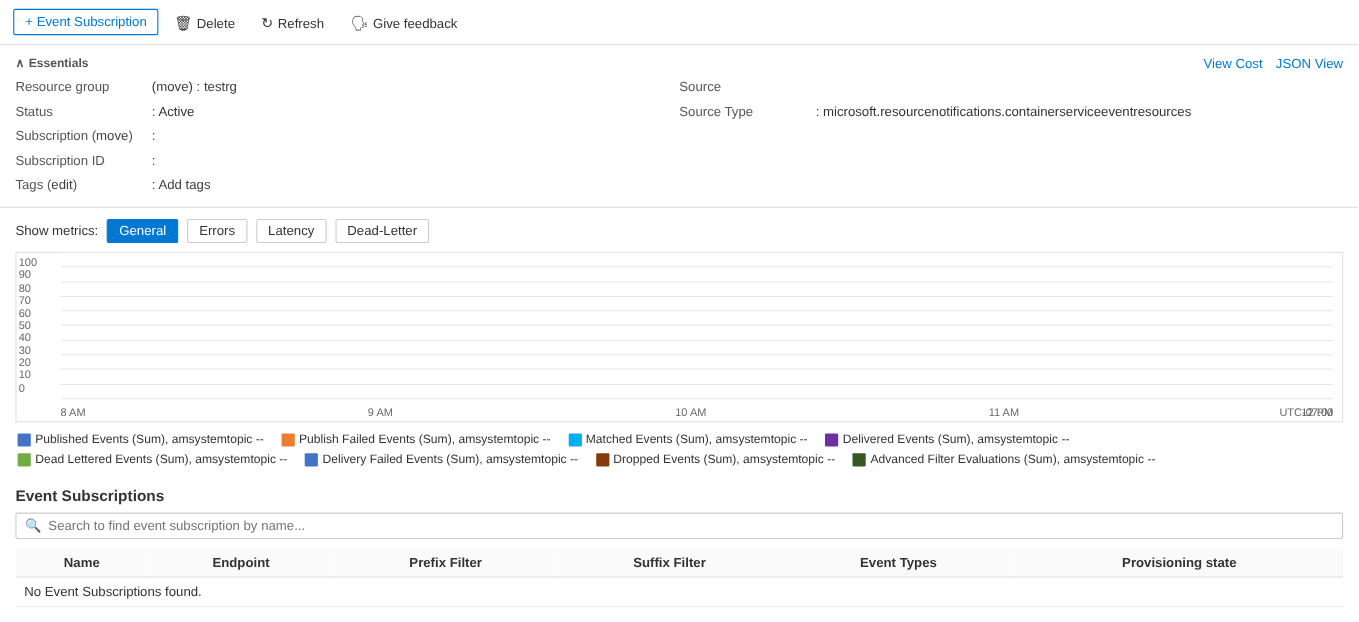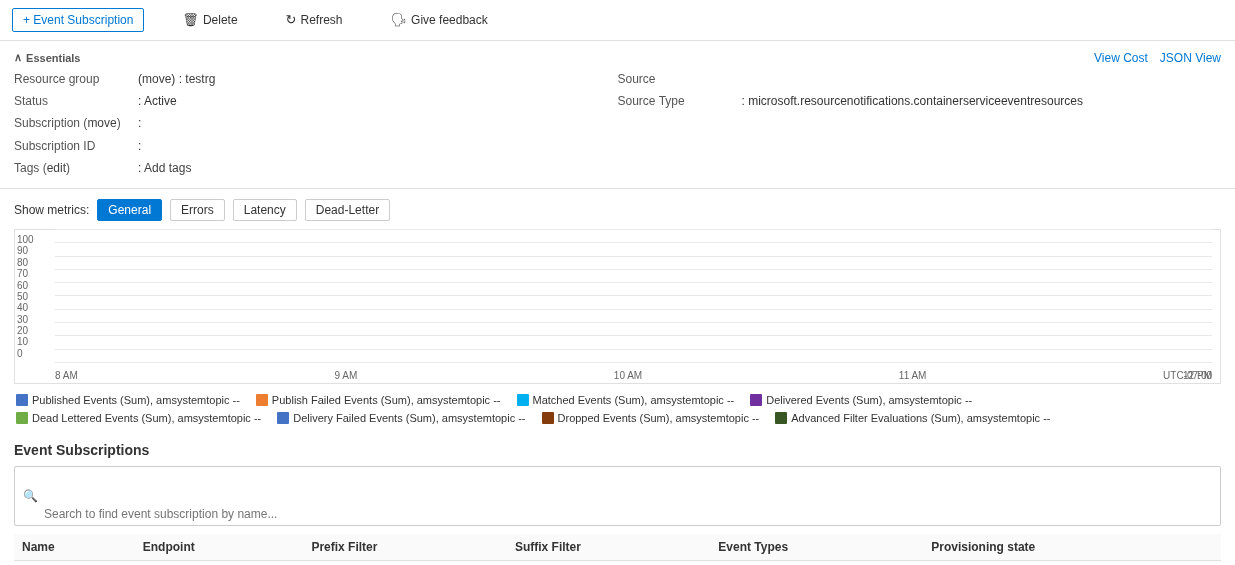--- a/index.html
+++ b/index.html
@@ -1,19 +1,19 @@
 <!DOCTYPE html>
 <html><head>
   <meta charset="utf-8">
   <style>
     * { box-sizing: border-box; margin: 0; padding: 0; }
     body { font-family: 'Segoe UI', Arial, sans-serif; font-size: 12px; color: #333; background: #fff; }
 
     .toolbar {
-      display: flex; align-items: flex-start; gap: 28px;
+      display: flex; align-items: flex-end; gap: 4px;
       padding: 8px 12px; border-bottom: 1px solid #e0e0e0;
     }
     .toolbar-btn {
       display: flex; align-items: center; gap: 4px;
       background: none; border: 1px solid #0078d4; color: #0078d4;
       padding: 4px 10px; cursor: pointer; font-size: 12px; border-radius: 2px;
     }
     .toolbar-btn.plain {
       border: none; color: #333;
     }
@@ -96,27 +96,27 @@
 
     .event-subscriptions { padding: 12px 14px; }
     .event-subscriptions h3 { font-size: 14px; font-weight: 600; margin-bottom: 8px; }
 
     .search-box {
       display: flex; align-items: center;
       border: 1px solid #ccc; border-radius: 2px; padding: 4px 8px; gap: 6px;
       margin-bottom: 8px; width: 100%;
     }
     .search-box input {
-      border: none; outline: none; font-size: 12px; flex: 1; color: #333; margin-top: 36px;
+      border: none; outline: none; font-size: 12px; flex: 1; color: #333;
     }
     .search-icon { color: #666; font-size: 12px; }
 
     .table { width: 100%; border-collapse: collapse; font-size: 12px; }
     .table th {
-      text-align: left; padding: 6px 8px; color: #333; font-weight: 600;
+      text-align: center; padding: 6px 8px; color: #333; font-weight: 600;
       border-bottom: 1px solid #e0e0e0; background: #fafafa;
     }
     .table td { padding: 6px 8px; color: #333; border-bottom: 1px solid #f0f0f0; }
     .no-data { font-size: 12px; color: #555; padding: 6px 8px; }
   </style>
 </head>
 <body>
 
 <div class="toolbar">
   <button class="toolbar-btn">+ Event Subscription</button>

